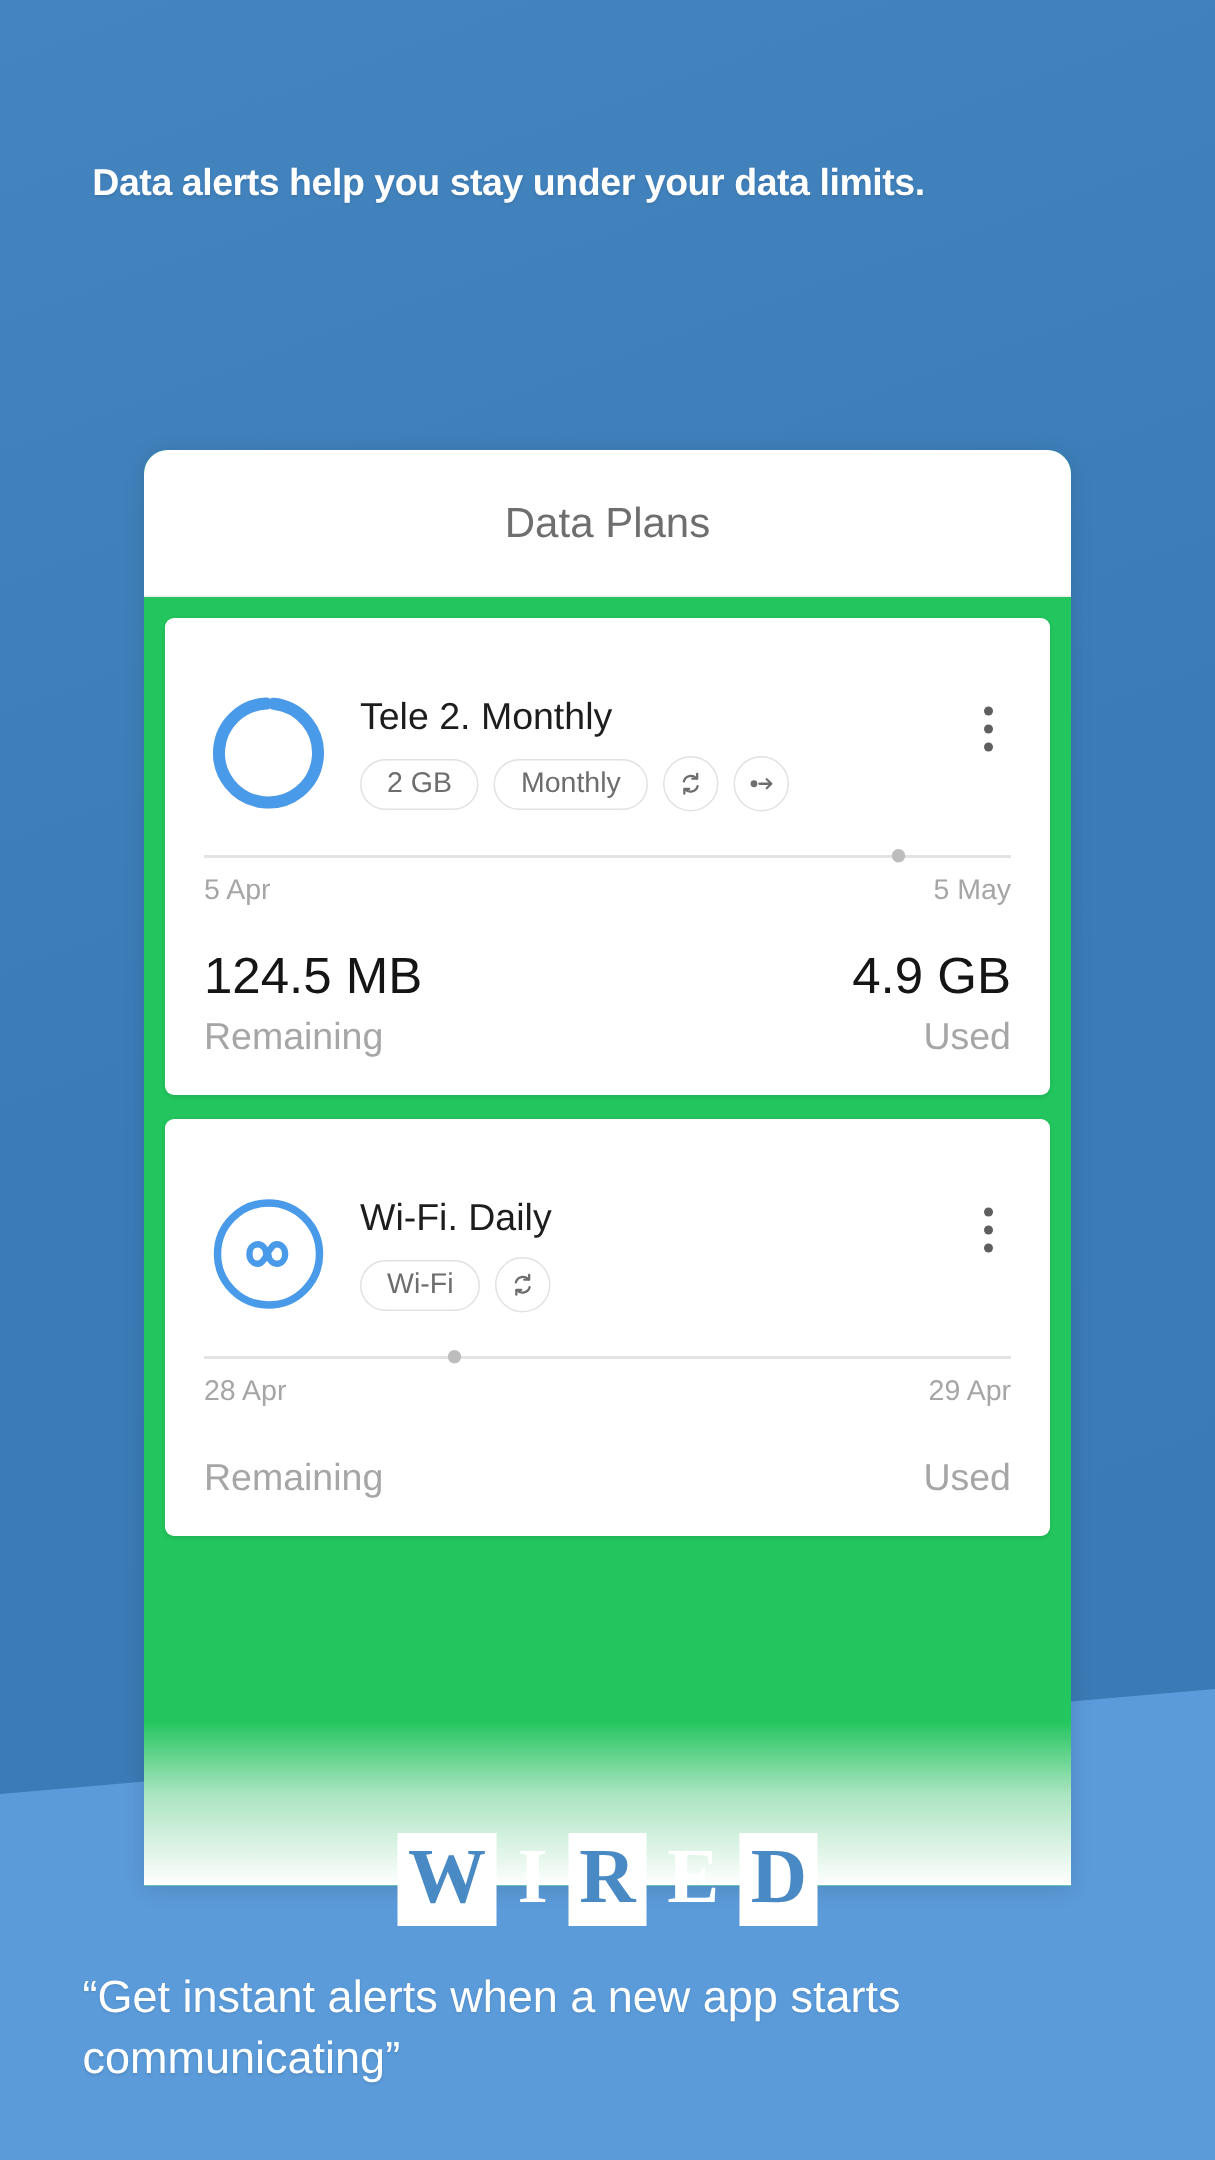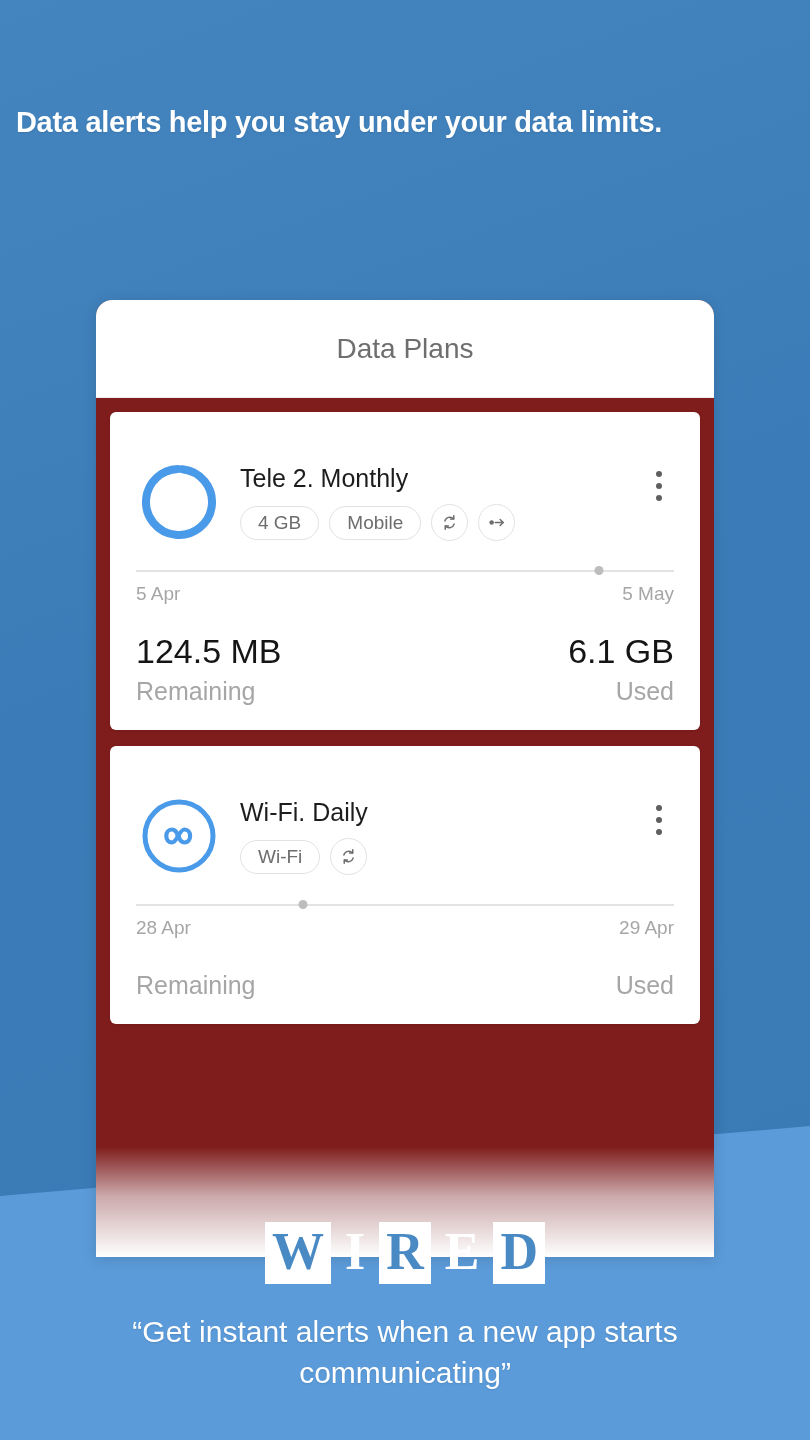--- a/index.html
+++ b/index.html
@@ -20,32 +20,32 @@
     position:absolute; left:0; top:1060px; width:810px; height:380px;
     background:#5b9bd9;
     clip-path: polygon(0 136px, 810px 66px, 810px 380px, 0 380px);
   }
 
   
   .headline {
     position:absolute; left:0; top:92px; width:678px;
     text-align:center;
     color:#ffffff;
-    font-size:29px;
+    font-size:25px;
     font-weight:bold;
     line-height:61px;
     letter-spacing:-0.3px;
     text-shadow:0 1px 2px rgba(0,0,0,0.10);
   }
 
   
   .phone {
     position:absolute; left:96px; top:300px;
     width:618px; height:957px;
-    background:#7f1d1d;
+    background:#22c55e;
     border-radius:16px 16px 0 0;
     overflow:hidden;
     box-shadow:0 2px 14px rgba(0,0,0,0.13);
   }
   .phone-fade {
     position:absolute; left:0; bottom:0; width:618px; height:110px;
     background:linear-gradient(to bottom, rgba(245,245,246,0) 0%, rgba(245,245,246,0.65) 45%, #ffffff 100%);
     pointer-events:none;
   }
 
@@ -151,21 +151,20 @@
     padding:4px 7px 6px 7px;
   }
   .wl.plain {
     color:#ffffff;
     padding:4px 7px 6px 7px;
   }
 
   
   .quote {
     position:absolute; left:0; top:1311px; width:810px;
-    text-align:center;
     color:#ffffff;
     font-size:30px;
     line-height:41px;
     padding:0 55px;
     text-shadow:0 1px 2px rgba(0,0,0,0.10);
   }
 </style>
 </head>
 <body>
 
@@ -186,22 +185,22 @@
       <div class="card-top">
         <div class="ring-wrap">
           <svg class="ring-svg" width="86" height="86" viewBox="0 0 86 86">
             <circle cx="43" cy="43" r="33" fill="none" stroke="#ededed" stroke-width="8"></circle>
             <circle cx="43" cy="43" r="33" fill="none" stroke="#4a9aea" stroke-width="8" stroke-linecap="round" stroke-dasharray="202.2 207.3" stroke-dashoffset="0" transform="rotate(-84 43 43)"></circle>
           </svg>
         </div>
         <div class="card-main">
           <div class="plan-name">Tele 2. Monthly</div>
           <div class="chip-row">
-            <span class="chip">4 GB</span>
-            <span class="chip">Mobile</span>
+            <span class="chip">2 GB</span>
+            <span class="chip">Monthly</span>
             <span class="chip-icon">
               <svg width="19" height="19" viewBox="0 0 24 24" fill="none" stroke="#6d6d6d" stroke-width="1.9" stroke-linecap="round" stroke-linejoin="round">
                 <path d="M17 7.5A6.3 6.3 0 0 0 6.2 10"></path>
                 <polyline points="17.4,3.6 17.4,7.7 13.3,7.7"></polyline>
                 <path d="M7 16.5A6.3 6.3 0 0 0 17.8 14"></path>
                 <polyline points="6.6,20.4 6.6,16.3 10.7,16.3"></polyline>
               </svg>
             </span>
             <span class="chip-icon">
               <svg width="21" height="19" viewBox="0 0 26 20" fill="none" stroke="#6d6d6d" stroke-width="1.9" stroke-linecap="round" stroke-linejoin="round">
@@ -227,21 +226,21 @@
         <span>5 Apr</span>
         <span>5 May</span>
       </div>
 
       <div class="usage-row">
         <div class="usage-col">
           <div class="usage-value">124.5 MB</div>
           <div class="usage-label">Remaining</div>
         </div>
         <div class="usage-col right">
-          <div class="usage-value">6.1 GB</div>
+          <div class="usage-value">4.9 GB</div>
           <div class="usage-label">Used</div>
         </div>
       </div>
     </div>
 
     <div class="plan-card">
       <div class="card-top">
         <div class="ring-wrap">
           <svg class="ring-svg" width="86" height="86" viewBox="0 0 86 86">
             <circle cx="43" cy="43" r="34" fill="none" stroke="#4a9aea" stroke-width="5"></circle>

